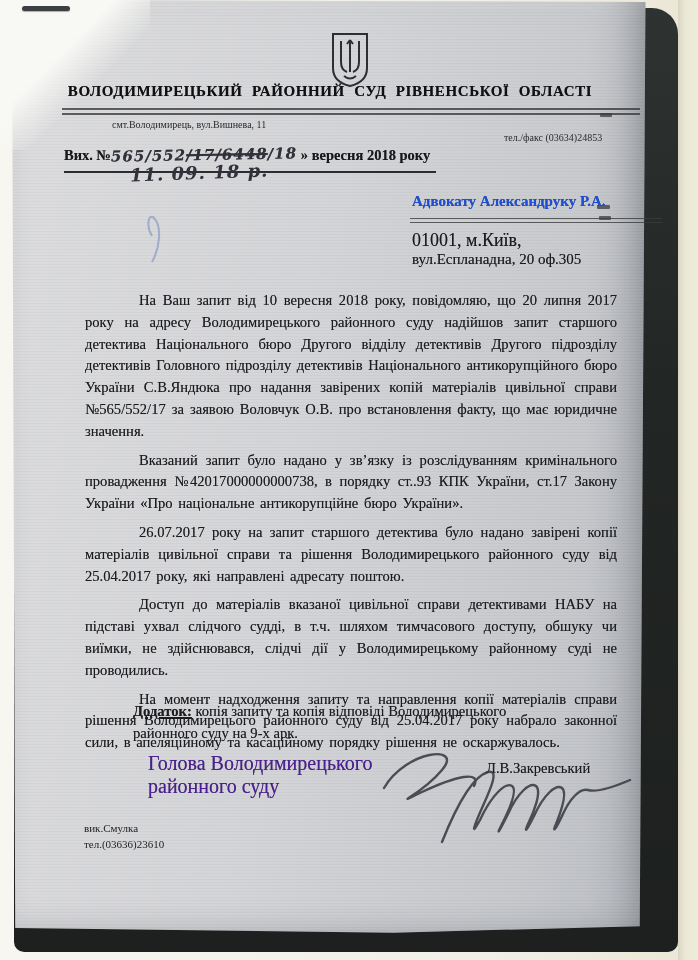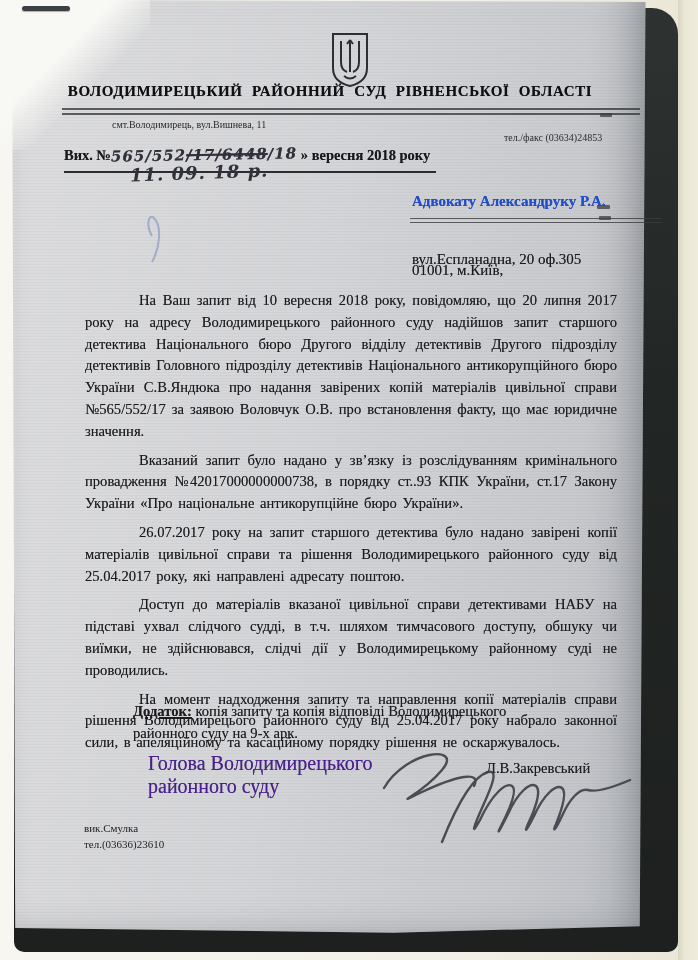--- a/index.html
+++ b/index.html
@@ -61,21 +61,21 @@
   }
   .hand{
     font-family:"DejaVu Serif", serif;font-style:italic;font-weight:700;color:#30313a;
     letter-spacing:1px;
   }
   .hand-ref{font-size:15px;transform:rotate(-1deg);display:inline-block;}
   .struck{text-decoration:line-through;text-decoration-thickness:2px;}
   .hand-date{left:130px;top:162px;font-size:18px;transform:rotate(-2deg);}
   .addressee{left:412px;top:193px;font-size:15px;color:#1d4ed8;font-weight:bold;}
   .addr-rule{left:410px;top:218px;width:252px;}
-  .addr-city{left:412px;top:230px;font-size:15px;margin-top:32px;}
+  .addr-city{left:412px;top:230px;font-size:18px;}
   .addr-street{left:412px;top:251px;font-size:15px;}
 
   .body-text{
     left:78px;top:283px;width:546px;
     font-size:14.6px;line-height:21.8px;text-align:justify;color:#1c1c1f;
     word-spacing:2px;
   }
   .body-text p{margin:7px;text-indent:54px;}
 
   .attachment{

